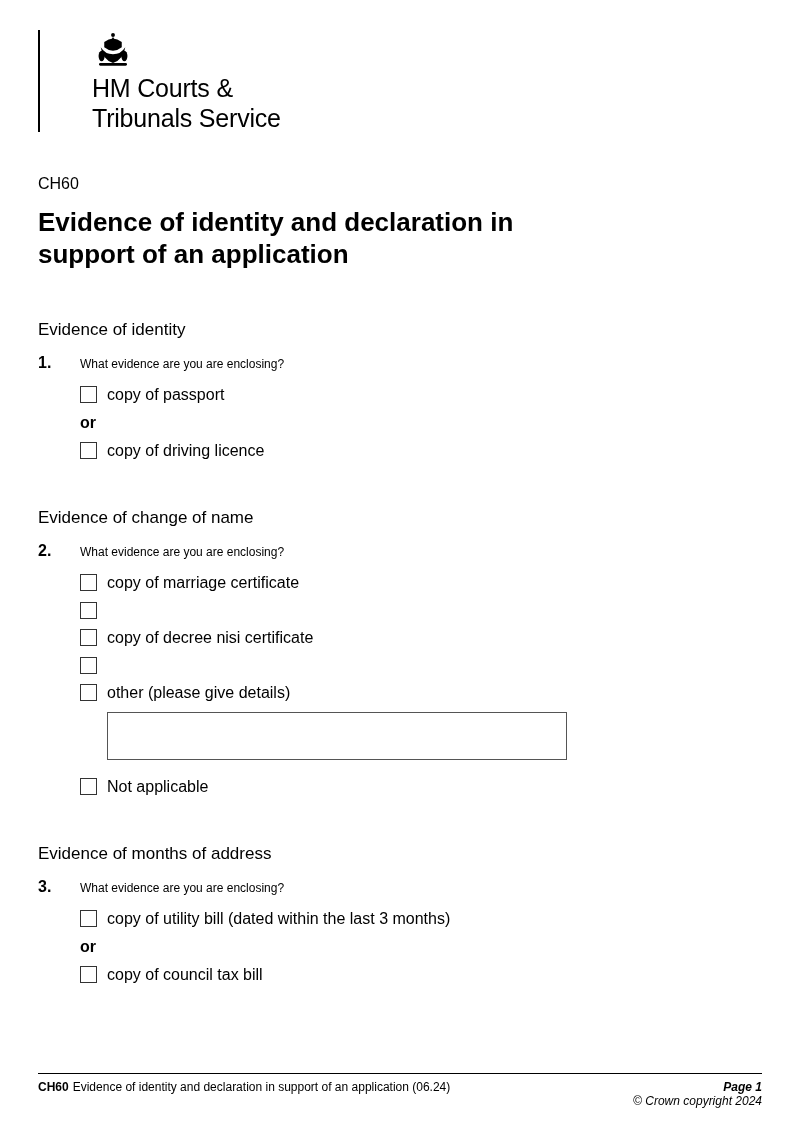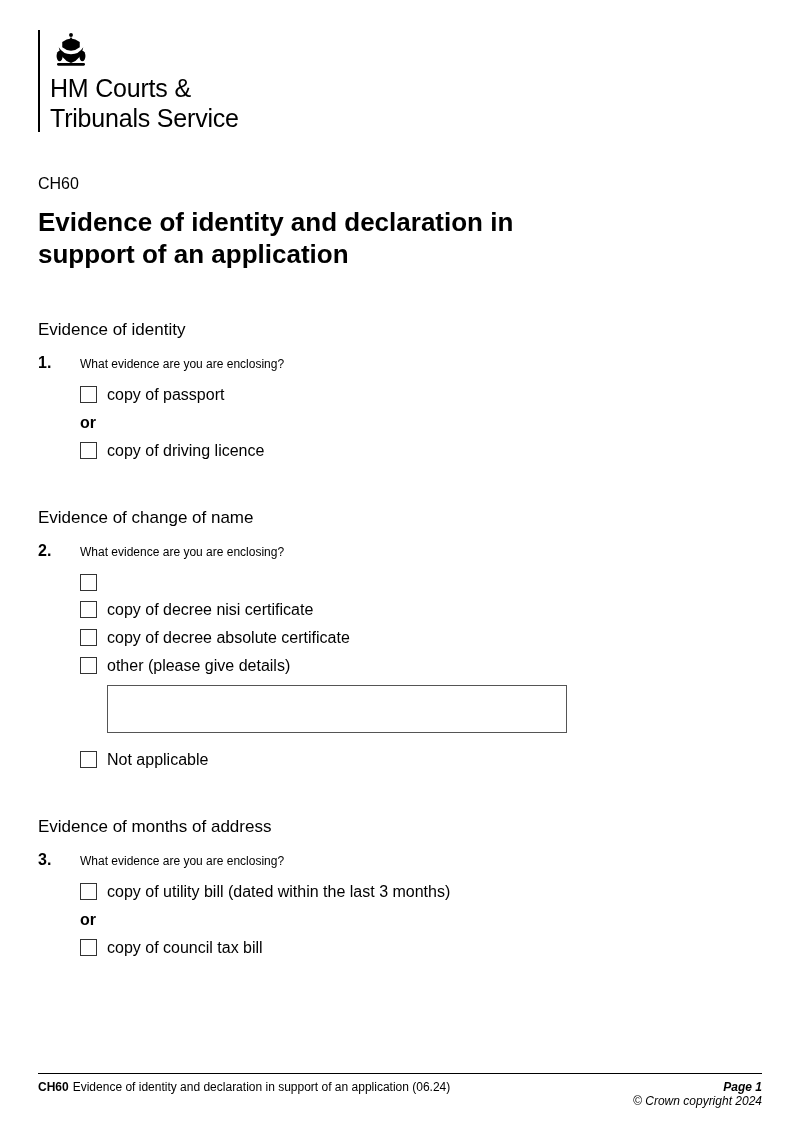--- a/index.html
+++ b/index.html
@@ -9,20 +9,21 @@
       height: 1130px;
       background: #fff;
       color: #000;
       position: relative;
       padding: 28px 38px 0 38px;
     }
     .logo-block {
       display: flex;
       align-items: center;
       margin-bottom: 42px;
+      gap: 42px;
     }
     .vbar {
       width: 2px;
       height: 102px;
       background: #000;
       margin-right: 10px;
     }
     .logo-inner { display: flex; flex-direction: column; }
     .crest { width: 42px; height: 42px; margin-bottom: 4px; }
     .logo-text { font-size: 25px; line-height: 1.18; letter-spacing: -0.2px; }
@@ -102,28 +103,31 @@
 <div class="section-gap"></div>
 
 <div class="section-heading">Evidence of change of name</div>
 <div class="question-row">
   <div class="qnum">2.</div>
   <div class="qtext">What evidence are you are enclosing?</div>
 </div>
 <div class="options">
   <div class="option-row">
     <div class="checkbox"></div>
+    <div class="opt-label">copy of marriage certificate</div>
+  </div>
+  <div class="option-row">
+    <div class="checkbox"></div>
   </div>
   <div class="option-row">
     <div class="checkbox"></div>
     <div class="opt-label">copy of decree nisi certificate</div>
   </div>
   <div class="option-row">
     <div class="checkbox"></div>
-    <div class="opt-label">copy of decree absolute certificate</div>
   </div>
   <div class="option-row">
     <div class="checkbox"></div>
     <div class="opt-label">other (please give details)</div>
   </div>
   <div class="text-input-wrap">
     <input type="text" class="text-input" style="">
   </div>
   <div class="option-row">
     <div class="checkbox"></div>

